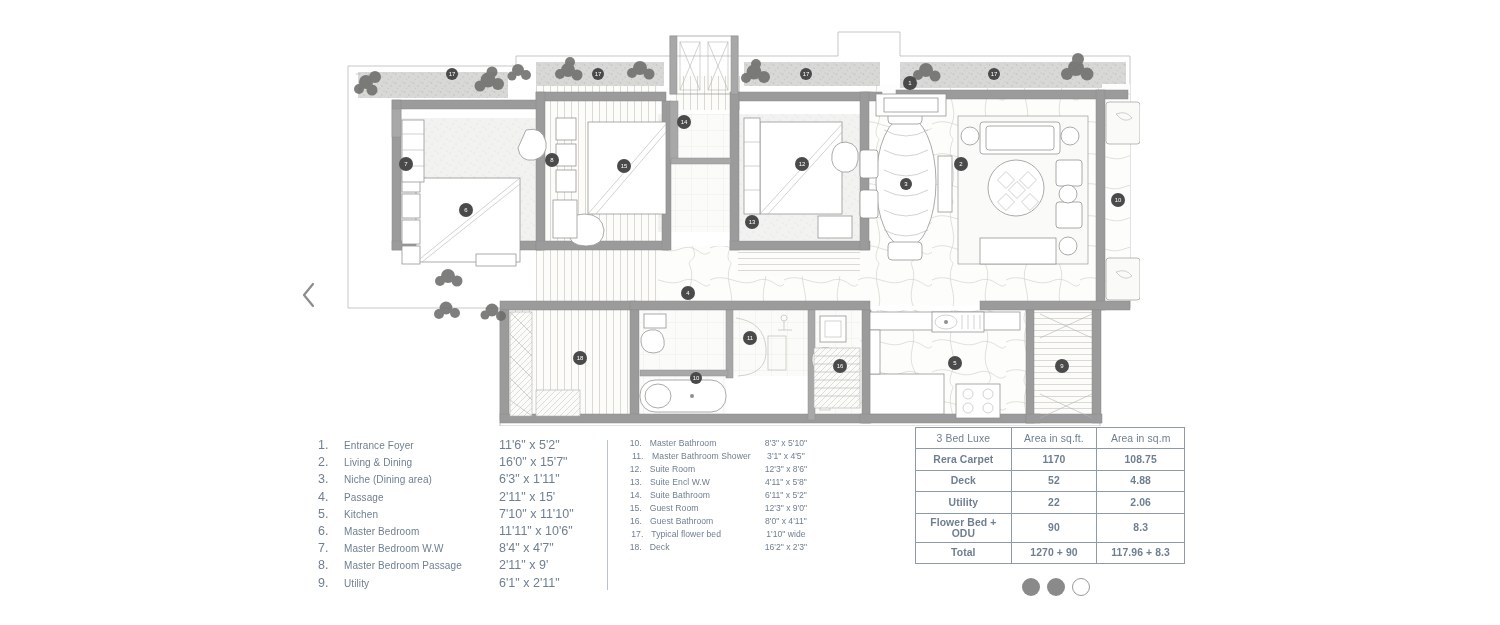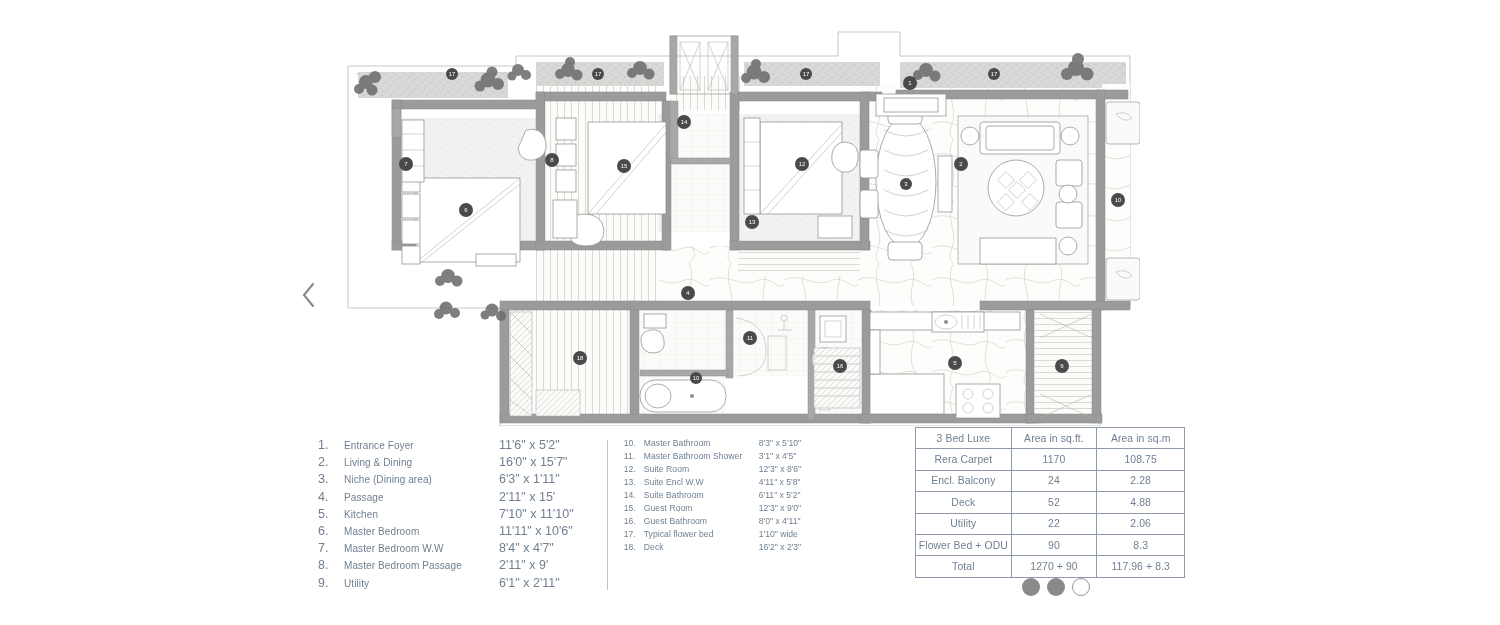--- a/index.html
+++ b/index.html
@@ -53,21 +53,21 @@
     background: #b9c3cd;
     margin: 2px 6px 2px 0;
     height: 150px;
   }
   .leg-row {
     display: flex;
     align-items: baseline;
     white-space: nowrap;
   }
   .col-a .leg-row { height: 17.2px; }
-  .col-b .leg-row { height: 13.0px; }
+  .col-b .leg-row { height: 13.0px; justify-content: center; }
 
   .leg-num { text-align: left; }
   .col-a .leg-num { width: 26px; font-size: 12.5px; }
   .col-b .leg-num { width: 20px; font-size: 8.6px; }
 
   .leg-name { }
   .col-a .leg-name { width: 155px; font-size: 10px; letter-spacing: .1px; }
   .col-b .leg-name { width: 115px; font-size: 8.6px; letter-spacing: .05px; }
 
   .leg-dim { }
@@ -83,21 +83,21 @@
   table.area-table {
     border-collapse: collapse;
     width: 270px;
     color: #6f7f90;
     font-size: 10.4px;
   }
   table.area-table td, table.area-table th {
     border: 1px solid #8e9aa8;
     text-align: center;
     padding: 3px 2px;
-    font-weight: normal;
+    font-weight: bold;
     height: 21.4px;
     letter-spacing: .1px;
   }
   table.area-table th { font-weight: normal; }
   .col-label { width: 96px; }
   .col-sqft { width: 86px; }
   .col-sqm  { width: 88px; }
 
   
   #carousel-dots {
@@ -653,25 +653,20 @@
           <th class="col-label">3 Bed Luxe</th>
           <th class="col-sqft">Area in sq.ft.</th>
           <th class="col-sqm">Area in sq.m</th>
         </tr>
       </thead>
       <tbody>
         <tr>
           <td>Rera Carpet</td>
           <td>1170</td>
           <td>108.75</td>
-        </tr>
-        <tr>
-          <td>Encl. Balcony</td>
-          <td>24</td>
-          <td>2.28</td>
         </tr>
         <tr>
           <td>Deck</td>
           <td>52</td>
           <td>4.88</td>
         </tr>
         <tr>
           <td>Utility</td>
           <td>22</td>
           <td>2.06</td>

